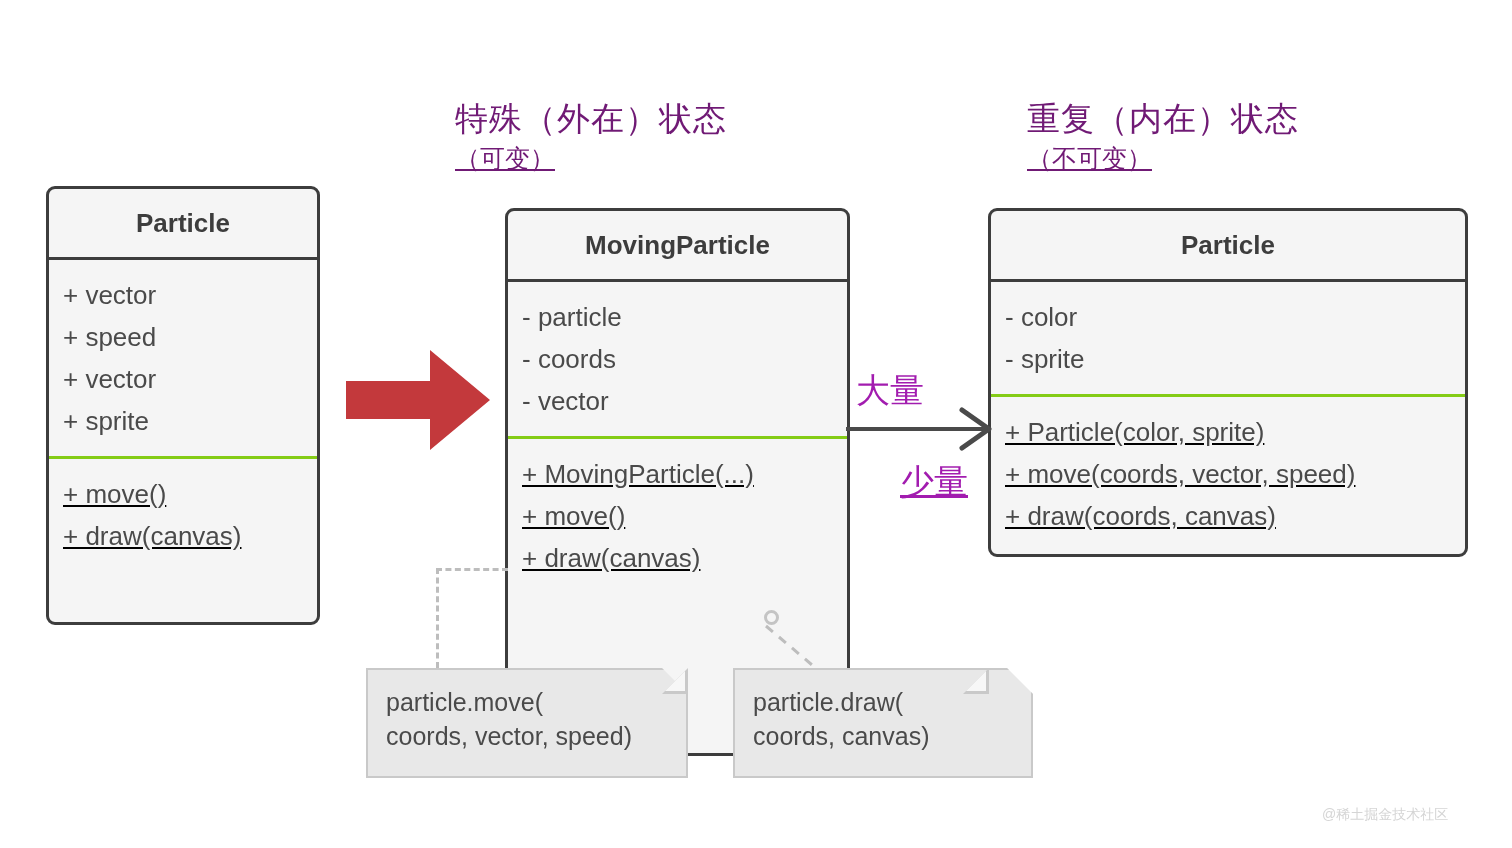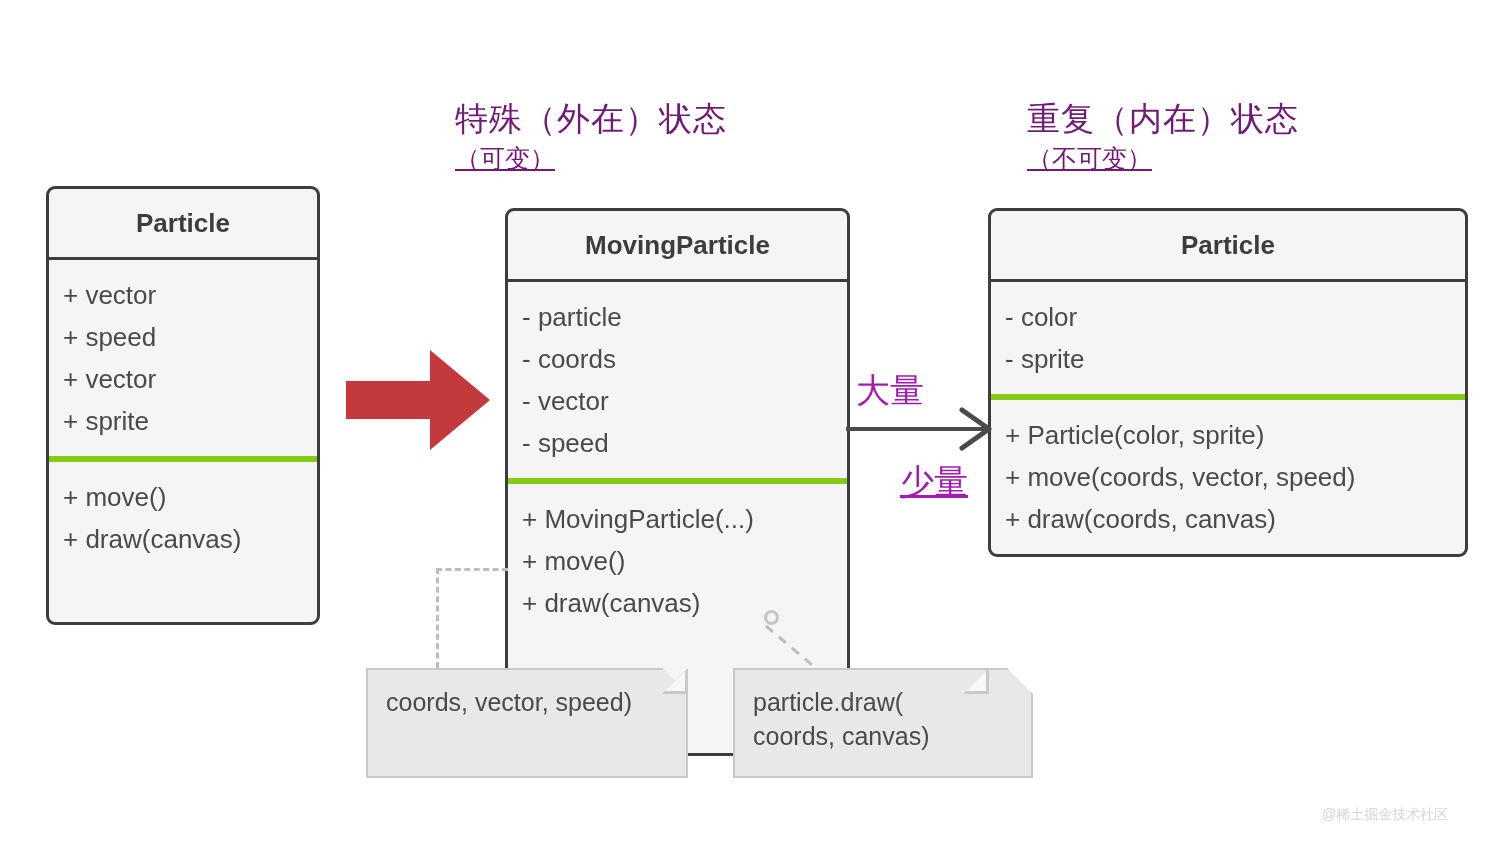--- a/index.html
+++ b/index.html
@@ -56,21 +56,22 @@
     box-sizing: border-box;
     display: flex;
     align-items: center;
     justify-content: center;
   }
   .uml-section {
     box-sizing: border-box;
     padding: 14px 0 14px 0;
   }
   .uml-section + .uml-section {
-    border-top: 6px solid #84cc16;
+    border-top: 3px solid #84cc16;
+    text-decoration: underline;
   }
   .uml-row {
     font-size: 26px;
     color: #4a4a4a;
     line-height: 1.0;
     padding: 8px 14px 8px 14px;
     white-space: nowrap;
     position: relative;
   }
 
@@ -175,21 +176,20 @@
   <svg class="red-arrow" style="left:346px; top:348px;" width="146" height="104" viewBox="0 0 146 104">
     <polygon points="0,33 84,33 84,2 144,52 84,102 84,71 0,71" fill="#c3393c"></polygon>
   </svg>
 
   <div class="uml-box" style="left:505px; top:208px; width:345px; height:548px;">
     <div class="uml-title" style="height:71px;">MovingParticle</div>
     <div class="uml-section">
       <div class="uml-row">- particle</div>
       <div class="uml-row">- coords</div>
       <div class="uml-row">- vector</div>
-      <div class="uml-row">- speed</div>
     </div>
     <div class="uml-section">
       <div class="uml-row">+ MovingParticle(...)</div>
       <div class="uml-row">+ move()</div>
       <div class="uml-row">+ draw(canvas)</div>
     </div>
   </div>
 
   <div class="lollipop" style="left:764px; top:610px;"></div>
 
@@ -215,20 +215,21 @@
   <div class="assoc-label" style="left:900px; top:459px;text-decoration:underline;">少量</div>
 
   <div class="dash-v" style="left:436px; top:568px; height:100px;"></div>
   <div class="dash-h" style="left:436px; top:568px; width:72px;"></div>
 
   <svg class="dash-diag" style="left:760px; top:620px;" width="70" height="55" viewBox="0 0 70 55">
     <line x1="6" y1="6" x2="58" y2="50" stroke="#bdbdbd" stroke-width="3" stroke-dasharray="9 8"></line>
   </svg>
 
   <div class="note" style="left:366px; top:668px; width:322px; height:110px;">
+    <div>particle.move(</div>
     <div>coords, vector, speed)</div>
   </div>
   <div class="note-fold" style="left:662px; top:668px;"></div>
   <div class="note-fold-inner" style="left:665px; top:671px;"></div>
 
   <div class="note" style="left:733px; top:668px; width:300px; height:110px;">
     <div>particle.draw(</div>
     <div>coords, canvas)</div>
   </div>
   <div class="note-fold" style="left:963px; top:668px;"></div>

